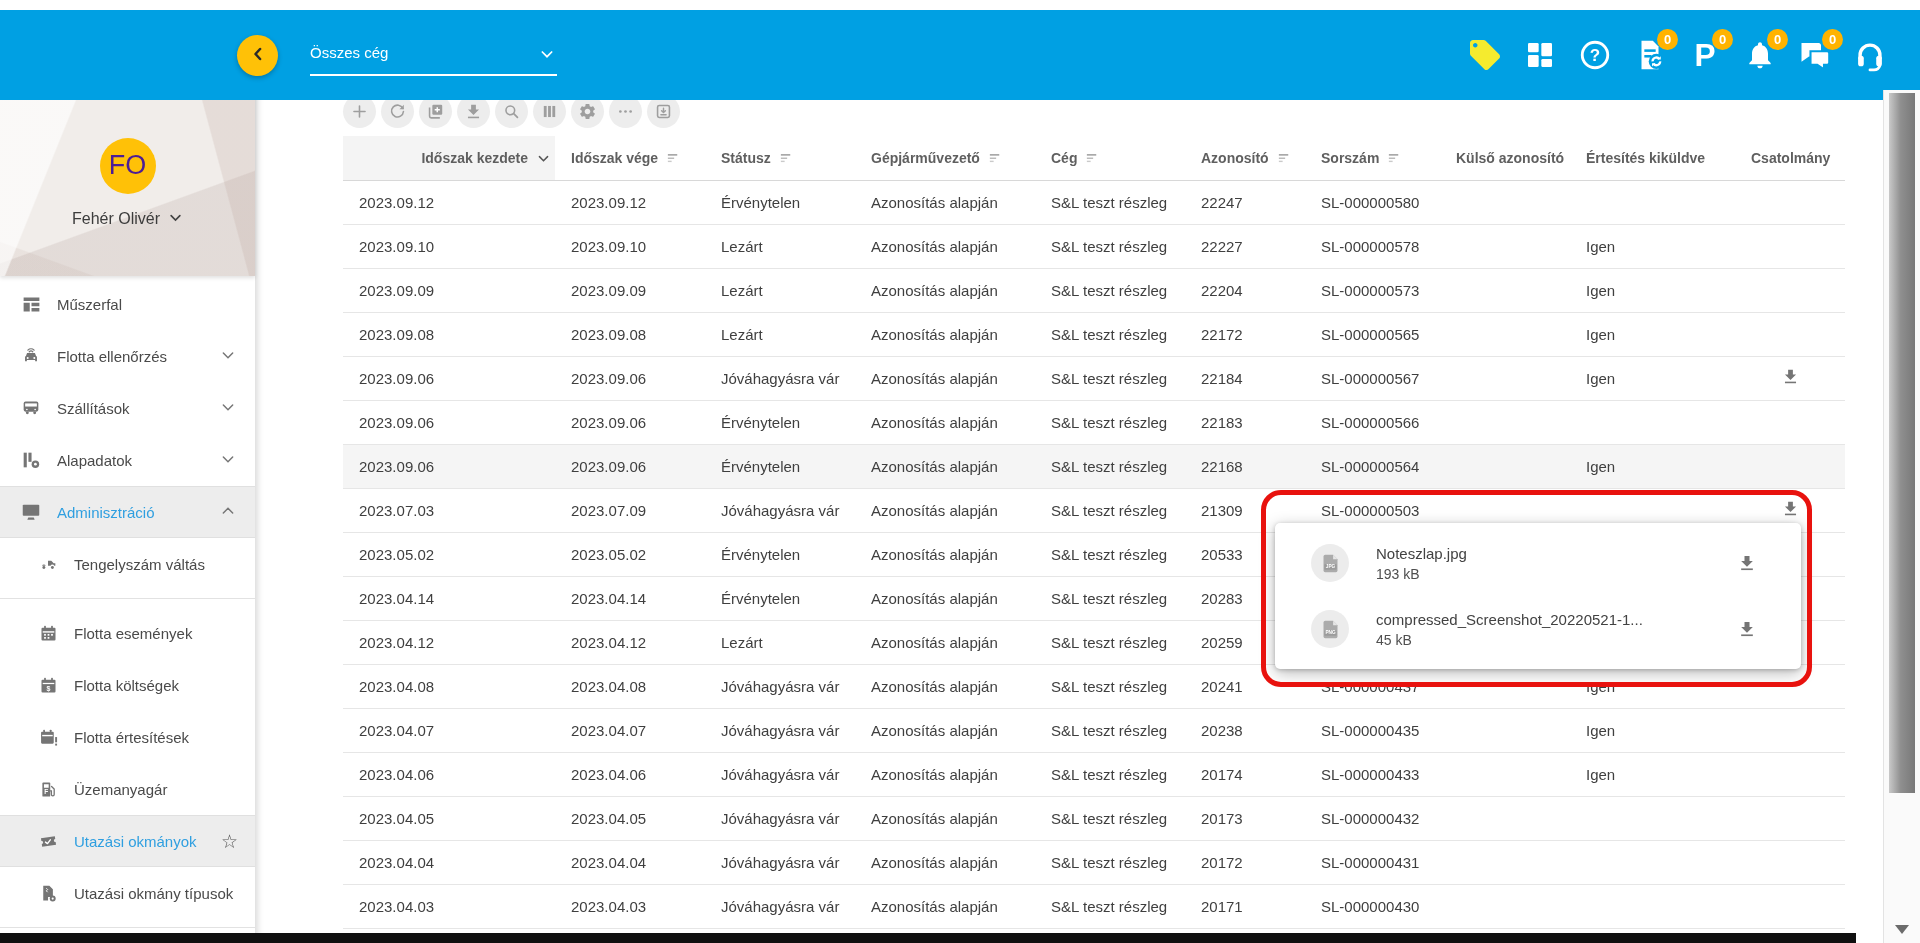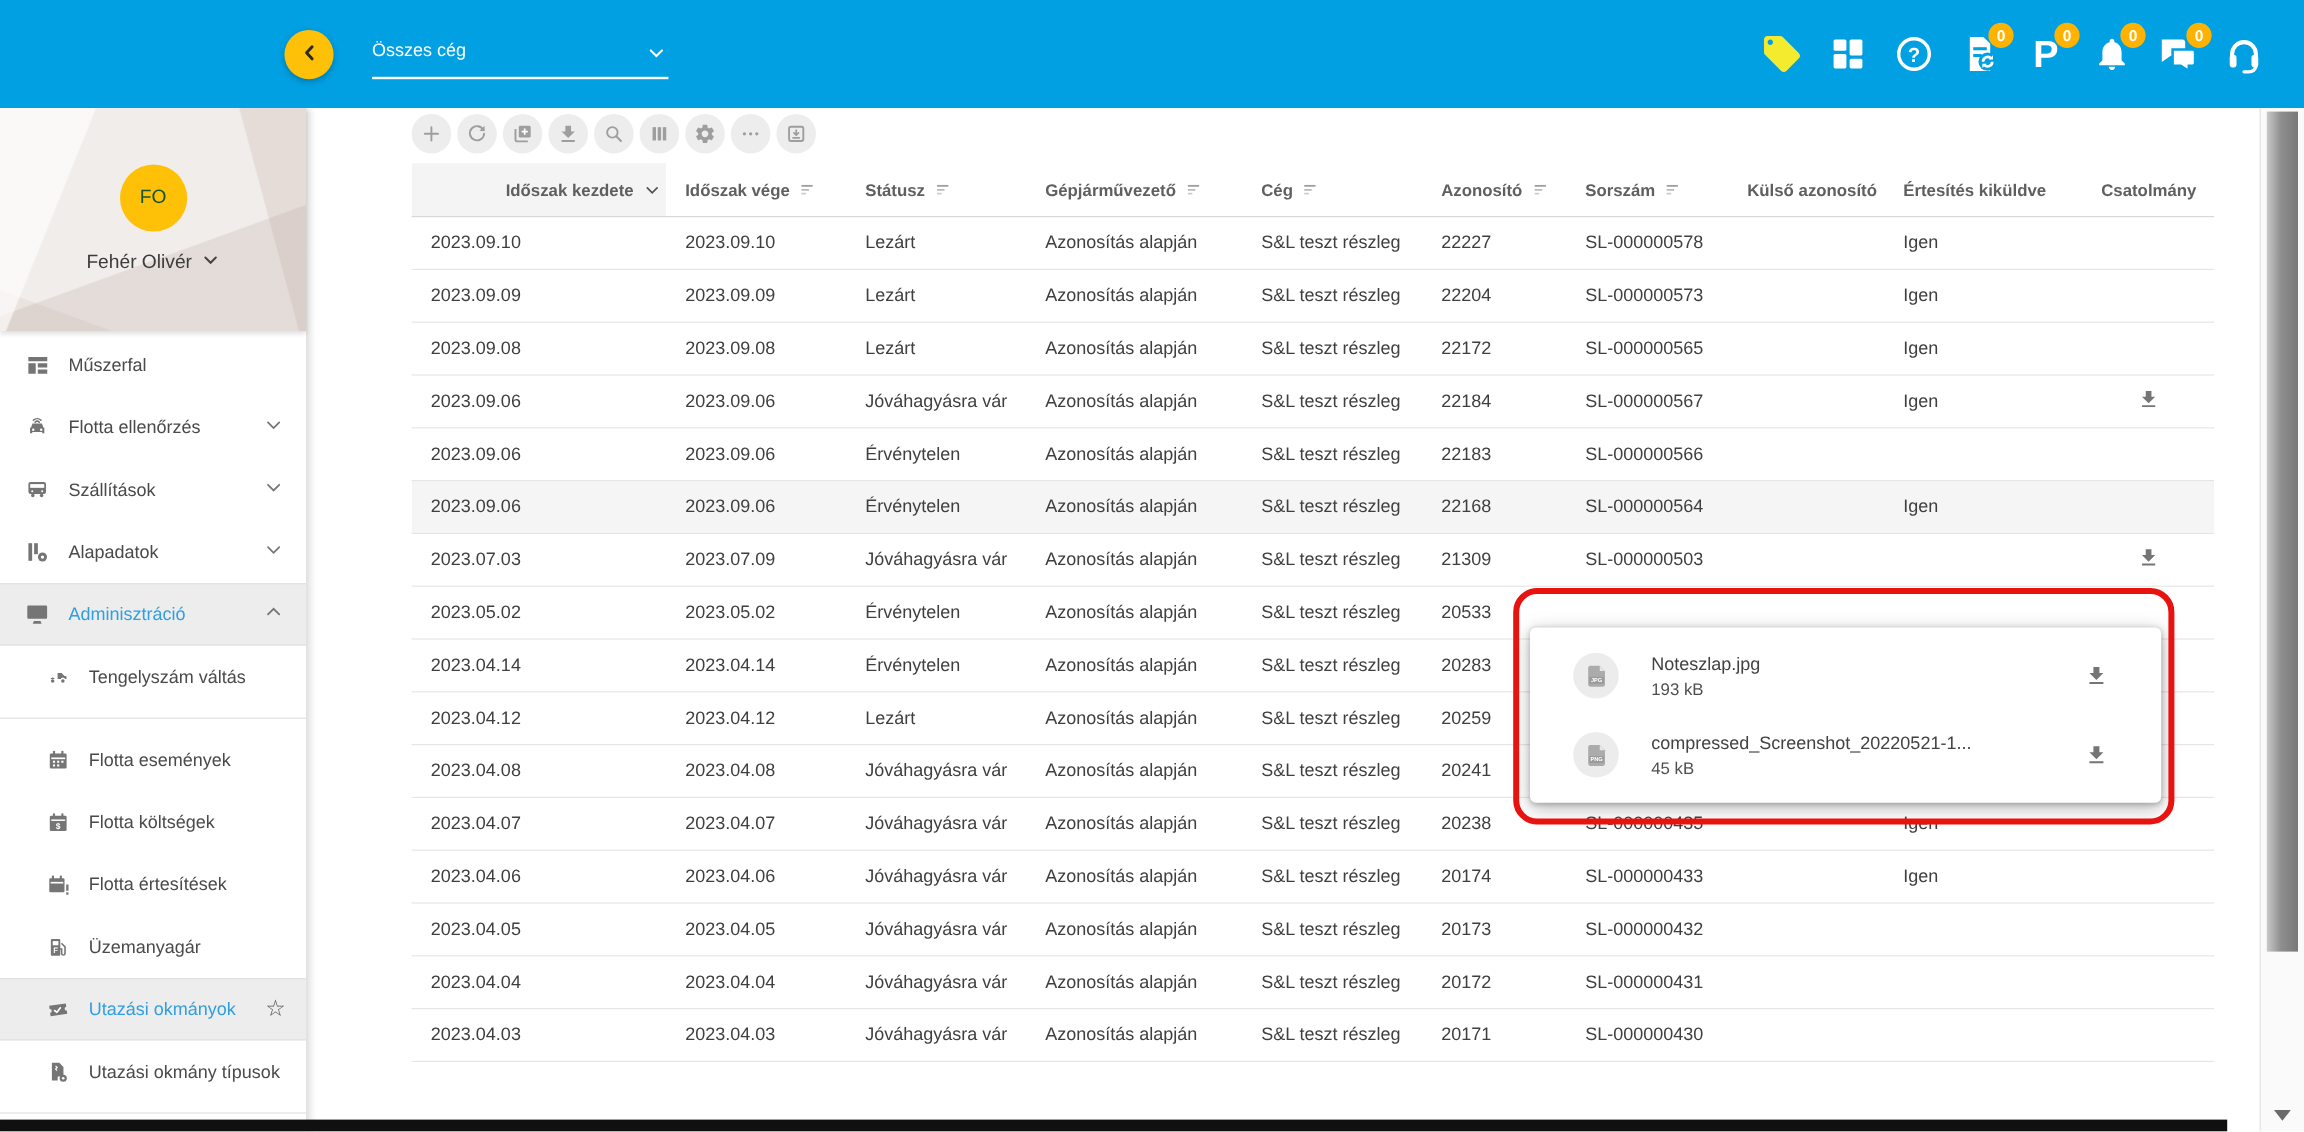--- a/index.html
+++ b/index.html
@@ -1,20 +1,20 @@
 <!DOCTYPE html>
 <html><head>
 <meta charset="utf-8">
 <style>
   * { margin:0; padding:0; box-sizing:border-box; }
   html,body { width:1920px; height:943px; overflow:hidden; }
   body { font-family:"Liberation Sans", sans-serif; background:#fff; position:relative; }
 
   
-  .topbar { position:absolute; left:0; top:0; width:1920px; height:90px; background:#00A0E3; z-index:10; }
+  .topbar { position:absolute; left:0; top:10px; width:1920px; height:90px; background:#00A0E3; z-index:10; }
   .back-btn { position:absolute; left:237px; top:25px; width:41px; height:41px; border-radius:50%;
               background:#FFC107; border:none; display:flex; align-items:center; justify-content:center;
               box-shadow:0 2px 5px rgba(0,0,0,.25); cursor:pointer; z-index:12; }
   .company-select { position:absolute; left:310px; top:34px; width:247px; color:#fff; font-size:15px;
                     border-bottom:2px solid #fff; padding-bottom:13px; cursor:pointer; }
   .company-select .chev { position:absolute; right:2px; top:2px; }
   .tb-icons { position:absolute; left:1466px; top:0; height:90px; display:flex; align-items:center; gap:17px; }
   .tb-icon { position:relative; width:38px; height:38px; display:flex; align-items:center; justify-content:center; cursor:pointer; }
   .badge { position:absolute; top:-7px; right:-9px; width:21px; height:21px; border-radius:50%; background:#FFB300;
            color:#fff; font-size:13px; font-weight:bold; display:flex; align-items:center; justify-content:center; }
@@ -23,21 +23,21 @@
   .sidebar { position:absolute; left:0; top:90px; width:255px; height:853px; background:#fff;
              box-shadow:3px 0 6px rgba(0,0,0,.14); z-index:8; }
   .user-card { height:186px; display:flex; flex-direction:column; align-items:center; justify-content:center;
                background-color:#f1edea;
                background-image:
                  linear-gradient(112deg, rgba(255,255,255,.65) 24%, transparent 24.5%),
                  linear-gradient(255deg, rgba(186,160,152,.22) 18%, transparent 18.5%),
                  linear-gradient(160deg, transparent 62%, rgba(170,150,145,.20) 62.5%),
                  linear-gradient(20deg, rgba(210,195,188,.25) 12%, transparent 12.5%);
                box-shadow:0 2px 4px rgba(0,0,0,.12); cursor:pointer; }
-  .avatar { width:56px; height:56px; border-radius:50%; background:#FFC107; color:#14532d; font-size:16px;
+  .avatar { width:56px; height:56px; border-radius:50%; background:#FFC107; color:#4c1d95; font-size:27px;
             display:flex; align-items:center; justify-content:center; }
   .user-name { margin-top:16px; font-size:16px; color:#3c3c3c; display:flex; align-items:center; gap:8px; }
   .menu { padding-top:2px; }
   .menu-item { position:relative; height:52px; display:flex; align-items:center; font-size:15px; color:#4a4a4a; cursor:pointer; }
   .menu-item .mi-icon { width:24px; display:flex; justify-content:center; }
   .menu-item .mi-label { margin-left:14px; }
   .lv1 { padding-left:19px; }
   .lv2 { padding-left:36px;text-align:center; }
   .menu-item.active { background:#ededed; border-top:1px solid #e0e0e0; border-bottom:1px solid #e0e0e0; }
   .menu-item.active .mi-label { color:#2F9FE0; }
@@ -468,20 +468,32 @@
               <rect x="3" y="10.5" width="10" height="2.2" opacity=".75"></rect>
               <rect x="3" y="15.5" width="6" height="2.2" opacity=".55"></rect>
             </svg></th>
           <th><span>Külső azonosító</span></th>
           <th><span>Értesítés kiküldve</span></th>
           <th><span>Csatolmány</span></th>
         </tr>
       </thead>
     <tbody id="tbody">
         <tr>
+          <td>2023.09.12</td>
+          <td>2023.09.12</td>
+          <td>Érvénytelen</td>
+          <td>Azonosítás alapján</td>
+          <td>S&amp;L teszt részleg</td>
+          <td>22247</td>
+          <td>SL-000000580</td>
+          <td></td>
+          <td></td>
+          <td class="attach"></td>
+        </tr>
+        <tr>
           <td>2023.09.10</td>
           <td>2023.09.10</td>
           <td>Lezárt</td>
           <td>Azonosítás alapján</td>
           <td>S&amp;L teszt részleg</td>
           <td>22227</td>
           <td>SL-000000578</td>
           <td></td>
           <td>Igen</td>
           <td class="attach"></td>

